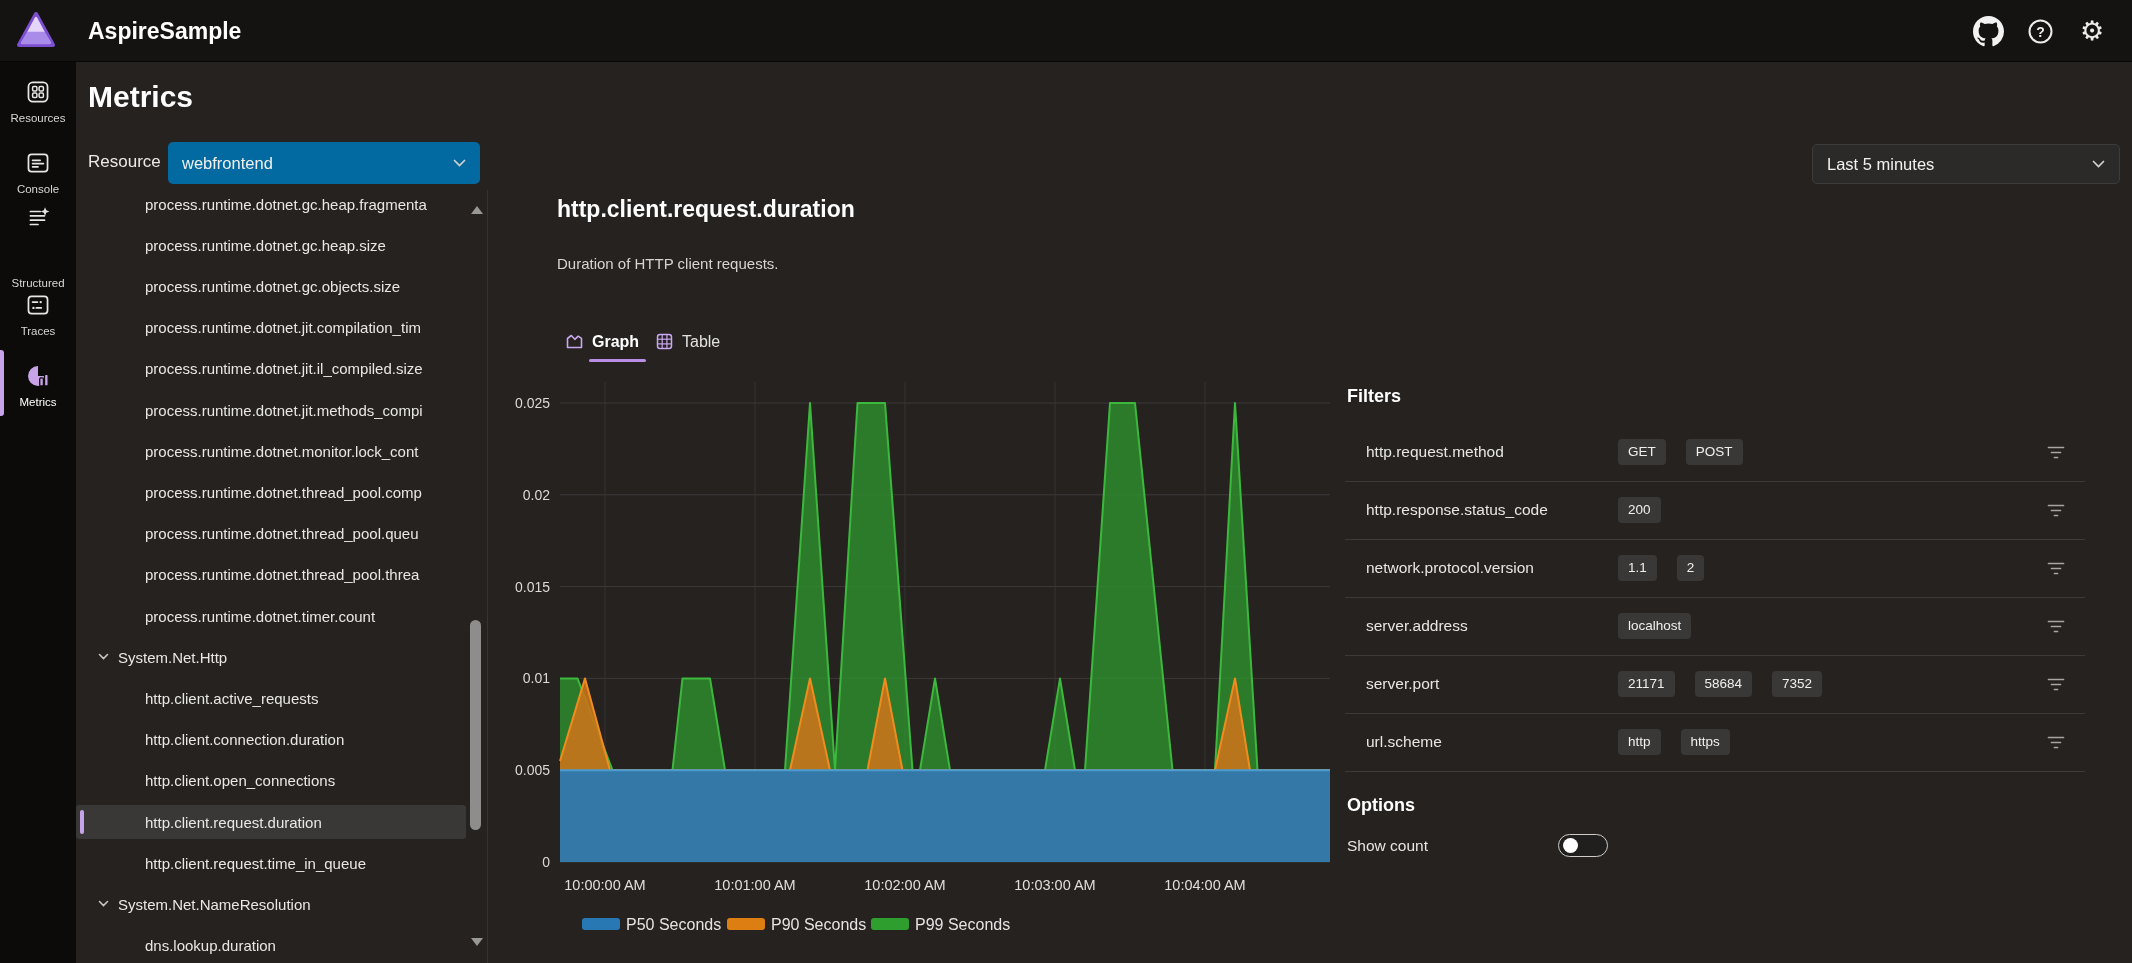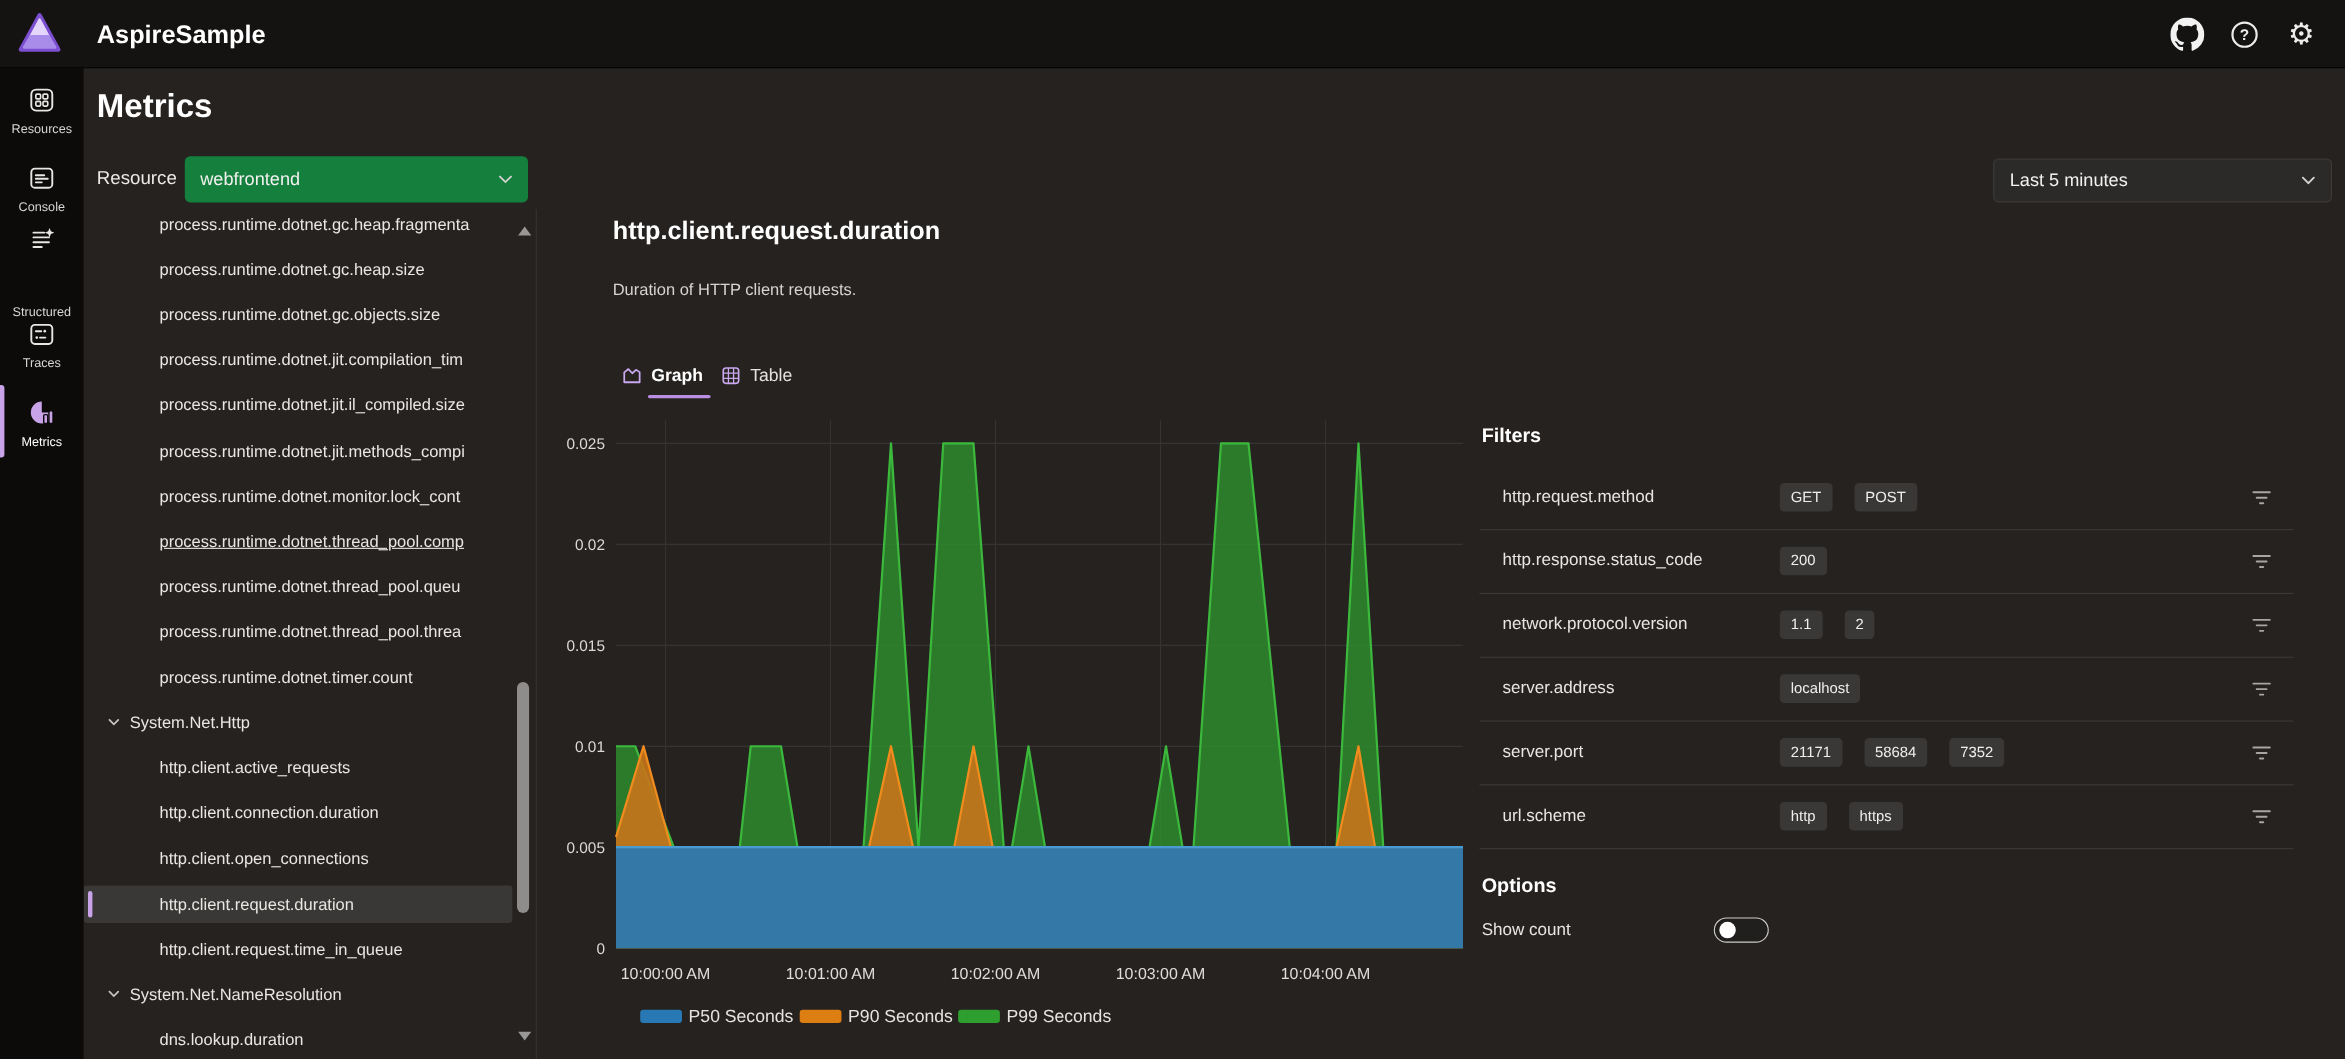--- a/index.html
+++ b/index.html
@@ -18,21 +18,21 @@
   
   .sidebar { position:absolute; left:0; top:62px; width:76px; height:901px; background:#0c0b0a; z-index:5; }
   .nav-item { position:absolute; left:0; width:76px; height:66px; display:flex; flex-direction:column; align-items:center; justify-content:center; gap:3px; cursor:pointer; }
   .nav-item .nav-label { font-size:11.5px; color:#d8d6d3; }
   .nav-item.active .nav-label { color:#fff; }
   .active-bar { position:absolute; left:0; width:4px; border-radius:0 3px 3px 0; background:#c9a3e8; }
 
   
   .page-title { position:absolute; left:88px; top:80px; font-size:30px; font-weight:600; color:#fff; }
   .resource-label { position:absolute; left:88px; top:152px; font-size:17px; color:#eceae7; }
-  .dropdown { position:absolute; background:#15803d; border-radius:5px; display:flex; align-items:center; cursor:pointer; }
+  .dropdown { position:absolute; background:#0369a1; border-radius:5px; display:flex; align-items:center; cursor:pointer; }
   .dd-resource { left:168px; top:142px; width:312px; height:42px; }
   .dd-time { left:1812px; top:144px; width:308px; height:40px; background:#2b2a28; border:1px solid #3e3c3a; }
   .dd-text { font-size:16.5px; color:#f2f1ef; padding-left:14px; flex:1; }
   .dd-chev { margin-right:14px; display:flex; }
 
   
   .tree-viewport { position:absolute; left:76px; top:188px; width:390px; height:775px; overflow:hidden; }
   .tree-row { position:absolute; left:0; width:390px; height:34px; display:flex; align-items:center; white-space:nowrap; overflow:hidden; cursor:pointer; font-size:15px; color:#e9e7e4; }
   .tree-row .leaf-label { padding-left:69px; }
   .tree-row .group-chev { position:absolute; left:22px; top:13px; display:flex; }
@@ -185,21 +185,21 @@
       </div>
       <div class="tree-row" style="top: 163.8px;">
         <span class="leaf-label">process.runtime.dotnet.jit.il_compiled.size</span>
       </div>
       <div class="tree-row" style="top: 205px;">
         <span class="leaf-label">process.runtime.dotnet.jit.methods_compi</span>
       </div>
       <div class="tree-row" style="top: 246.2px;">
         <span class="leaf-label">process.runtime.dotnet.monitor.lock_cont</span>
       </div>
-      <div class="tree-row" style="top: 287.4px; text-decoration: underline;">
+      <div class="tree-row" style="top: 287.4px;">
         <span class="leaf-label">process.runtime.dotnet.thread_pool.comp</span>
       </div>
       <div class="tree-row" style="top: 328.6px;">
         <span class="leaf-label">process.runtime.dotnet.thread_pool.queu</span>
       </div>
       <div class="tree-row" style="top: 369.8px;">
         <span class="leaf-label">process.runtime.dotnet.thread_pool.threa</span>
       </div>
       <div class="tree-row" style="top: 411px;">
         <span class="leaf-label">process.runtime.dotnet.timer.count</span>

